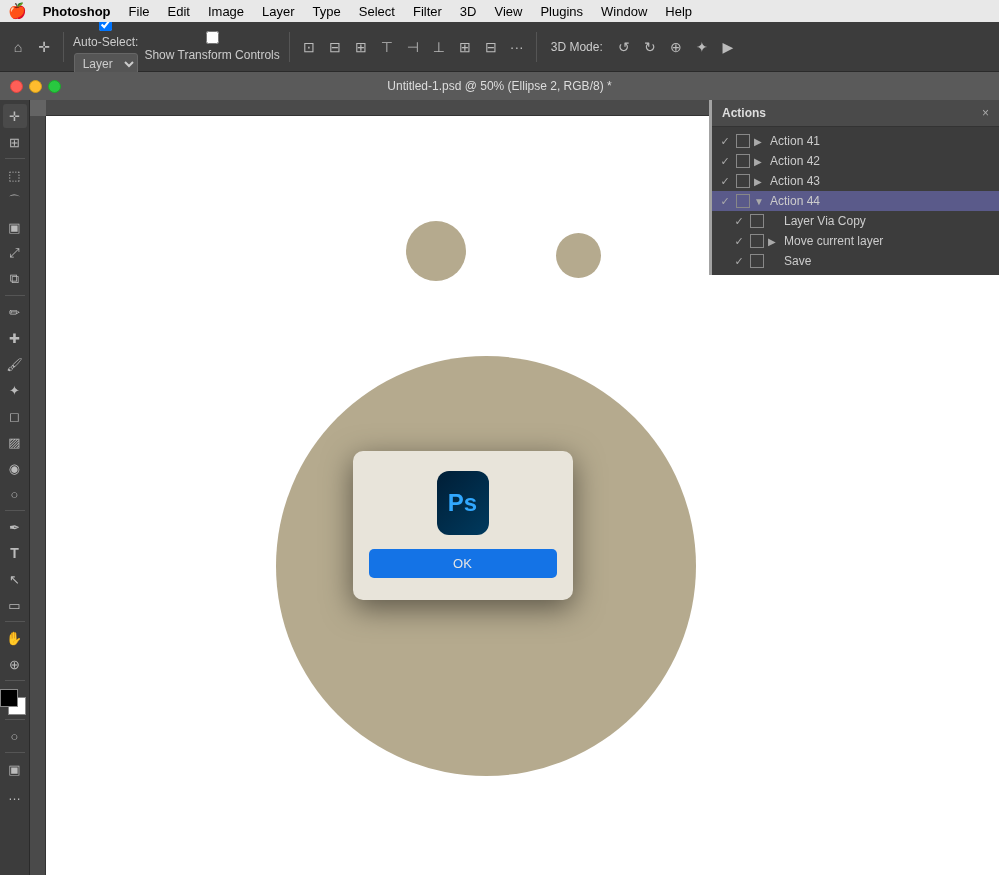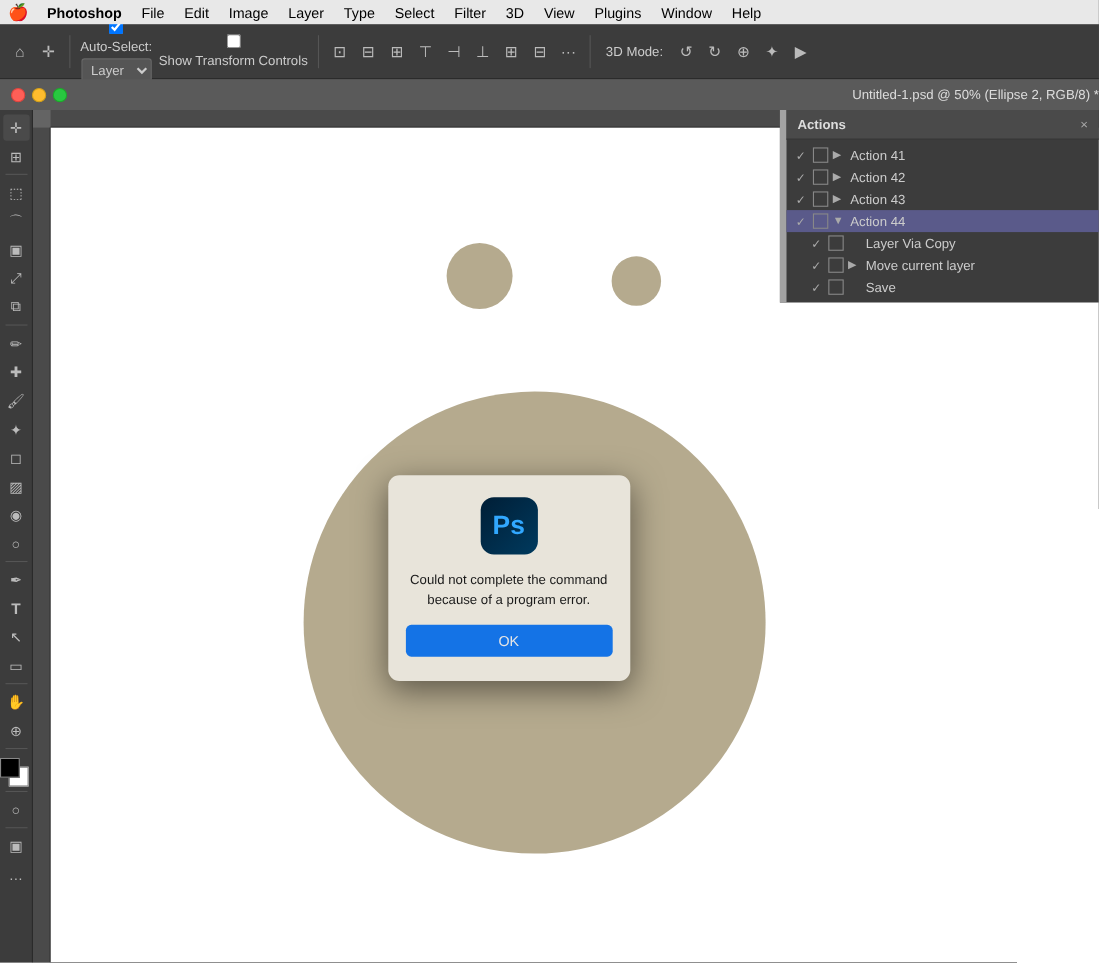--- a/index.html
+++ b/index.html
@@ -83,21 +83,21 @@
       font-size: 14px;
     }
 
     
     .titlebar {
       width: 100%;
       height: 28px;
       background: #5a5a5a;
       display: flex;
       align-items: center;
-      justify-content: flex-end;
+      justify-content: center;
       position: relative;
     }
     .titlebar-title {
       font-size: 12px;
       color: #ddd;
     }
     .titlebar-controls {
       position: absolute;
       left: 10px;
       display: flex;
@@ -252,21 +252,21 @@
       display: flex;
       flex-direction: column;
       align-items: center;
       box-shadow: 0 8px 30px rgba(0,0,0,0.5);
       position: relative;
       top: 30px;
       left: -60px;
     }
     .dialog-ps-icon {
       width: 52px;
-      height: 52px;
+      height: 64px;
       border-radius: 12px;
       background: linear-gradient(135deg, #001e36, #003a5e);
       display: flex;
       align-items: center;
       justify-content: center;
       margin-bottom: 14px;
       font-size: 24px;
       font-weight: 700;
       color: #31a8ff;
       font-family: 'Adobe Clean', Arial, sans-serif;
@@ -302,21 +302,21 @@
       border-radius: 5px;
     }
 
     
     .actions-panel {
       width: 290px;
       background: #3c3c3c;
       position: absolute;
       top: 0;
       right: 0;
-      border-left: 6px solid #a3a3a3;
+      border-left: 3px solid #a3a3a3;
       flex-shrink: 0;
     }
     .actions-header {
       background: #4a4a4a;
       padding: 6px 10px;
       display: flex;
       align-items: center;
       justify-content: space-between;
       border-bottom: 1px solid #333;
     }
@@ -511,21 +511,20 @@
 
       <div class="shape-large-circle"></div>
 
       <div class="shape-small-circle-1"></div>
 
       <div class="shape-small-circle-2"></div>
 
       <div class="dialog-overlay">
         <div class="dialog">
           <div class="dialog-ps-icon">Ps</div>
-          <div class="dialog-message">Could not complete the command because of a program error.</div>
           <button class="dialog-ok-btn">OK</button>
         </div>
       </div>
     </div>
 
     <div class="actions-panel">
       <div class="actions-header">
         <span class="actions-header-title">Actions</span>
         <span class="actions-close-btn">×</span>
       </div>

